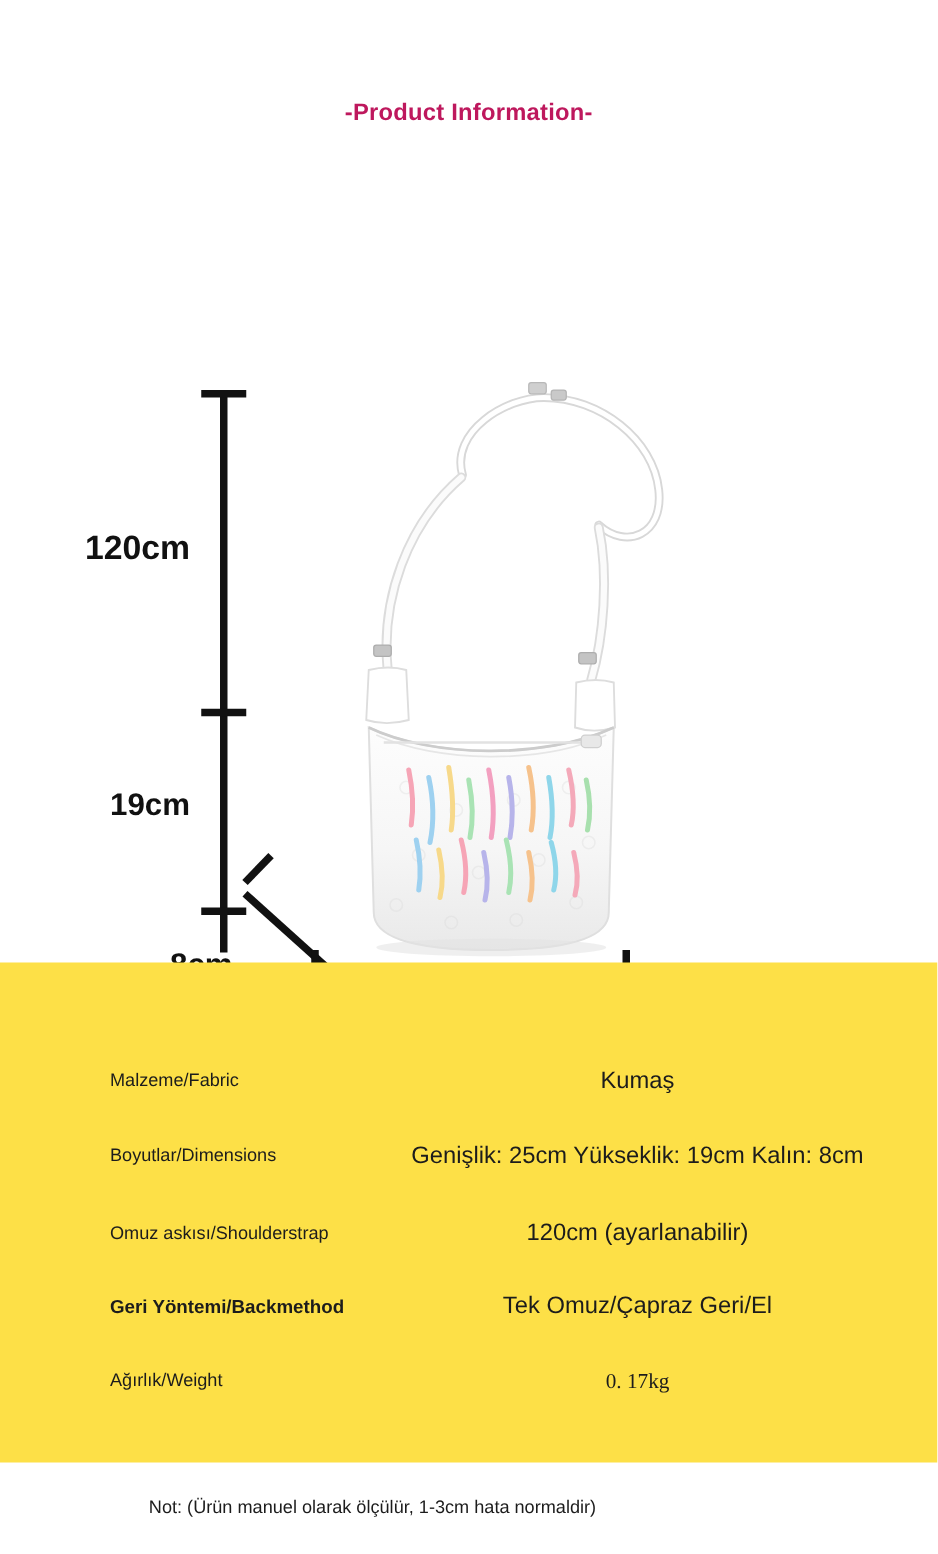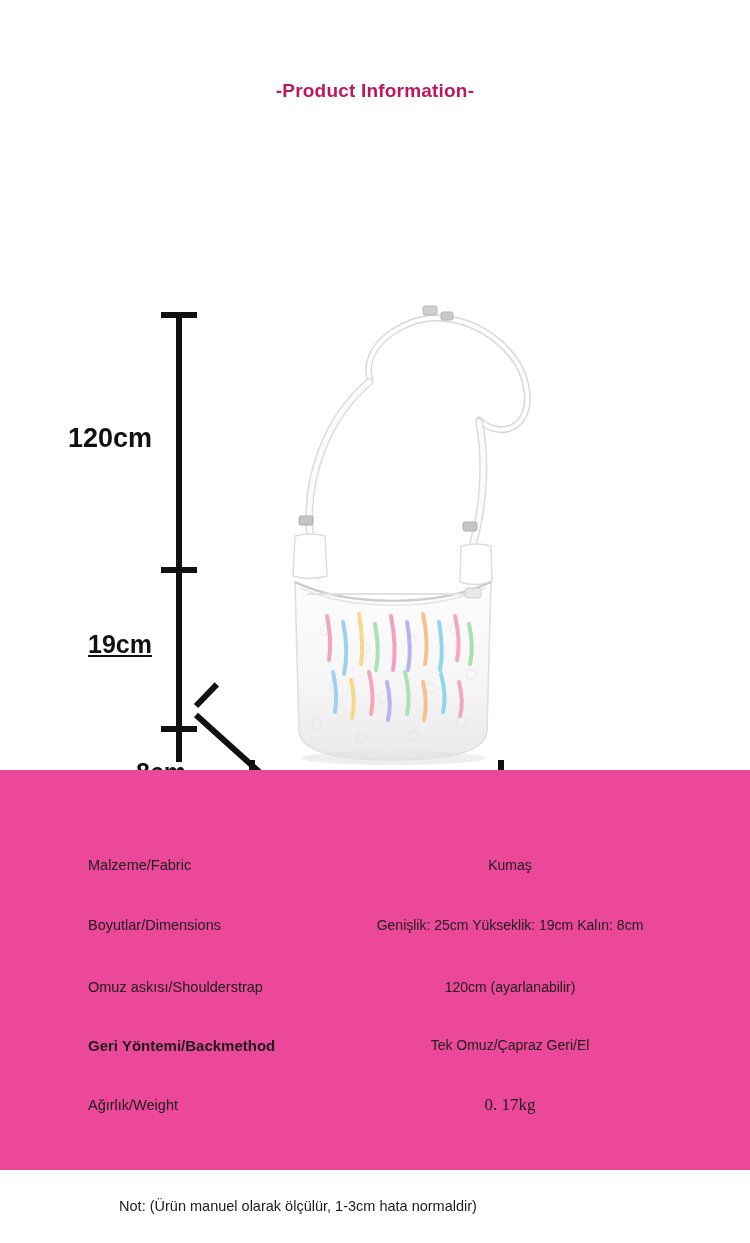--- a/index.html
+++ b/index.html
@@ -78,21 +78,20 @@
     font-weight: bold;
     color: #111111;
   }
   .label-19 {
     position: absolute;
     left: 88px;
     top: 490px;
     font-size: 25px;
     font-weight: bold;
     color: #111111;
-    text-decoration: underline;
   }
 
   
   .h-bar {
     position: absolute;
     left: 252px;
     top: 632px;
     width: 250px;
     height: 6px;
     background: #111111;
@@ -168,21 +167,21 @@
     height: 470px;
   }
 
   
   .specs {
     position: absolute;
     left: 0;
     top: 770px;
     width: 750px;
     height: 400px;
-    background: #ec4899;
+    background: #fde047;
   }
   .spec-row {
     position: absolute;
     left: 0;
     width: 750px;
     height: 54px;
     display: flex;
     align-items: center;
   }
   .spec-label {
@@ -194,21 +193,21 @@
   }
   .spec-label.bold {
     font-weight: bold;
     font-size: 15px;
   }
   .spec-value {
     position: absolute;
     left: 300px;
     width: 420px;
     text-align: center;
-    font-size: 14px;
+    font-size: 19px;
     color: #1c1c1c;
     white-space: nowrap;
   }
   .spec-value.serif {
     font-family: "Liberation Serif", serif;
     font-size: 17px;
   }
 
   .r0 { top: 68px; }
   .r1 { top: 128px; }

